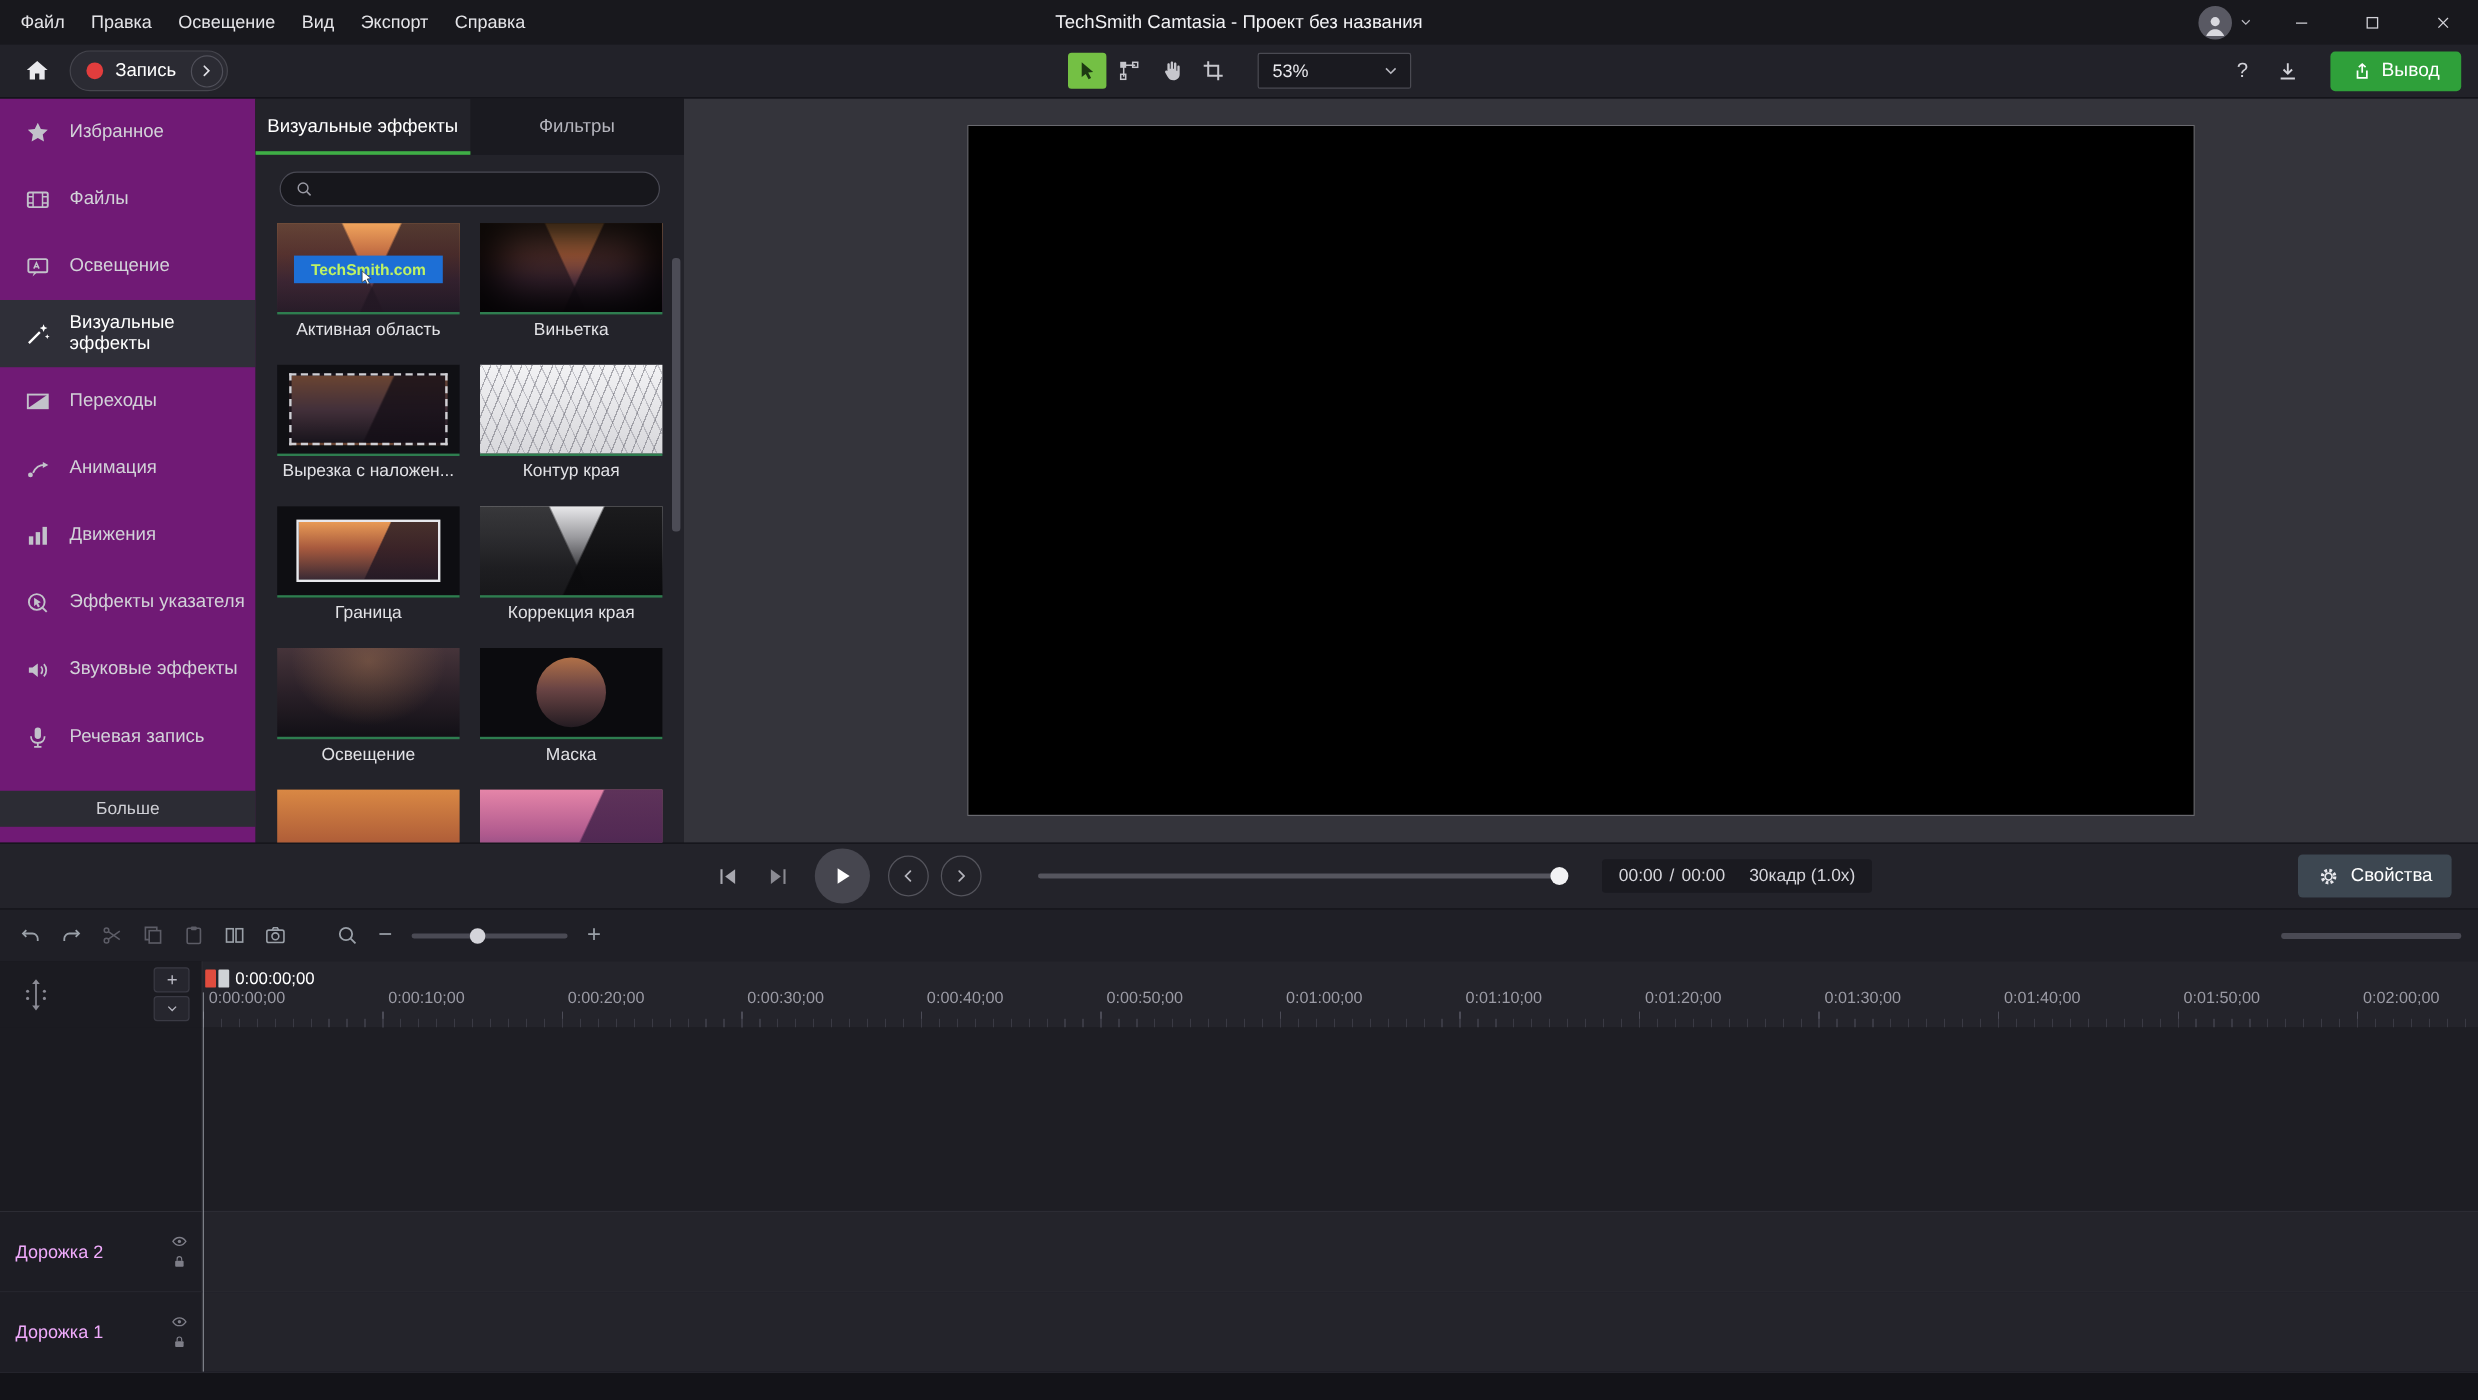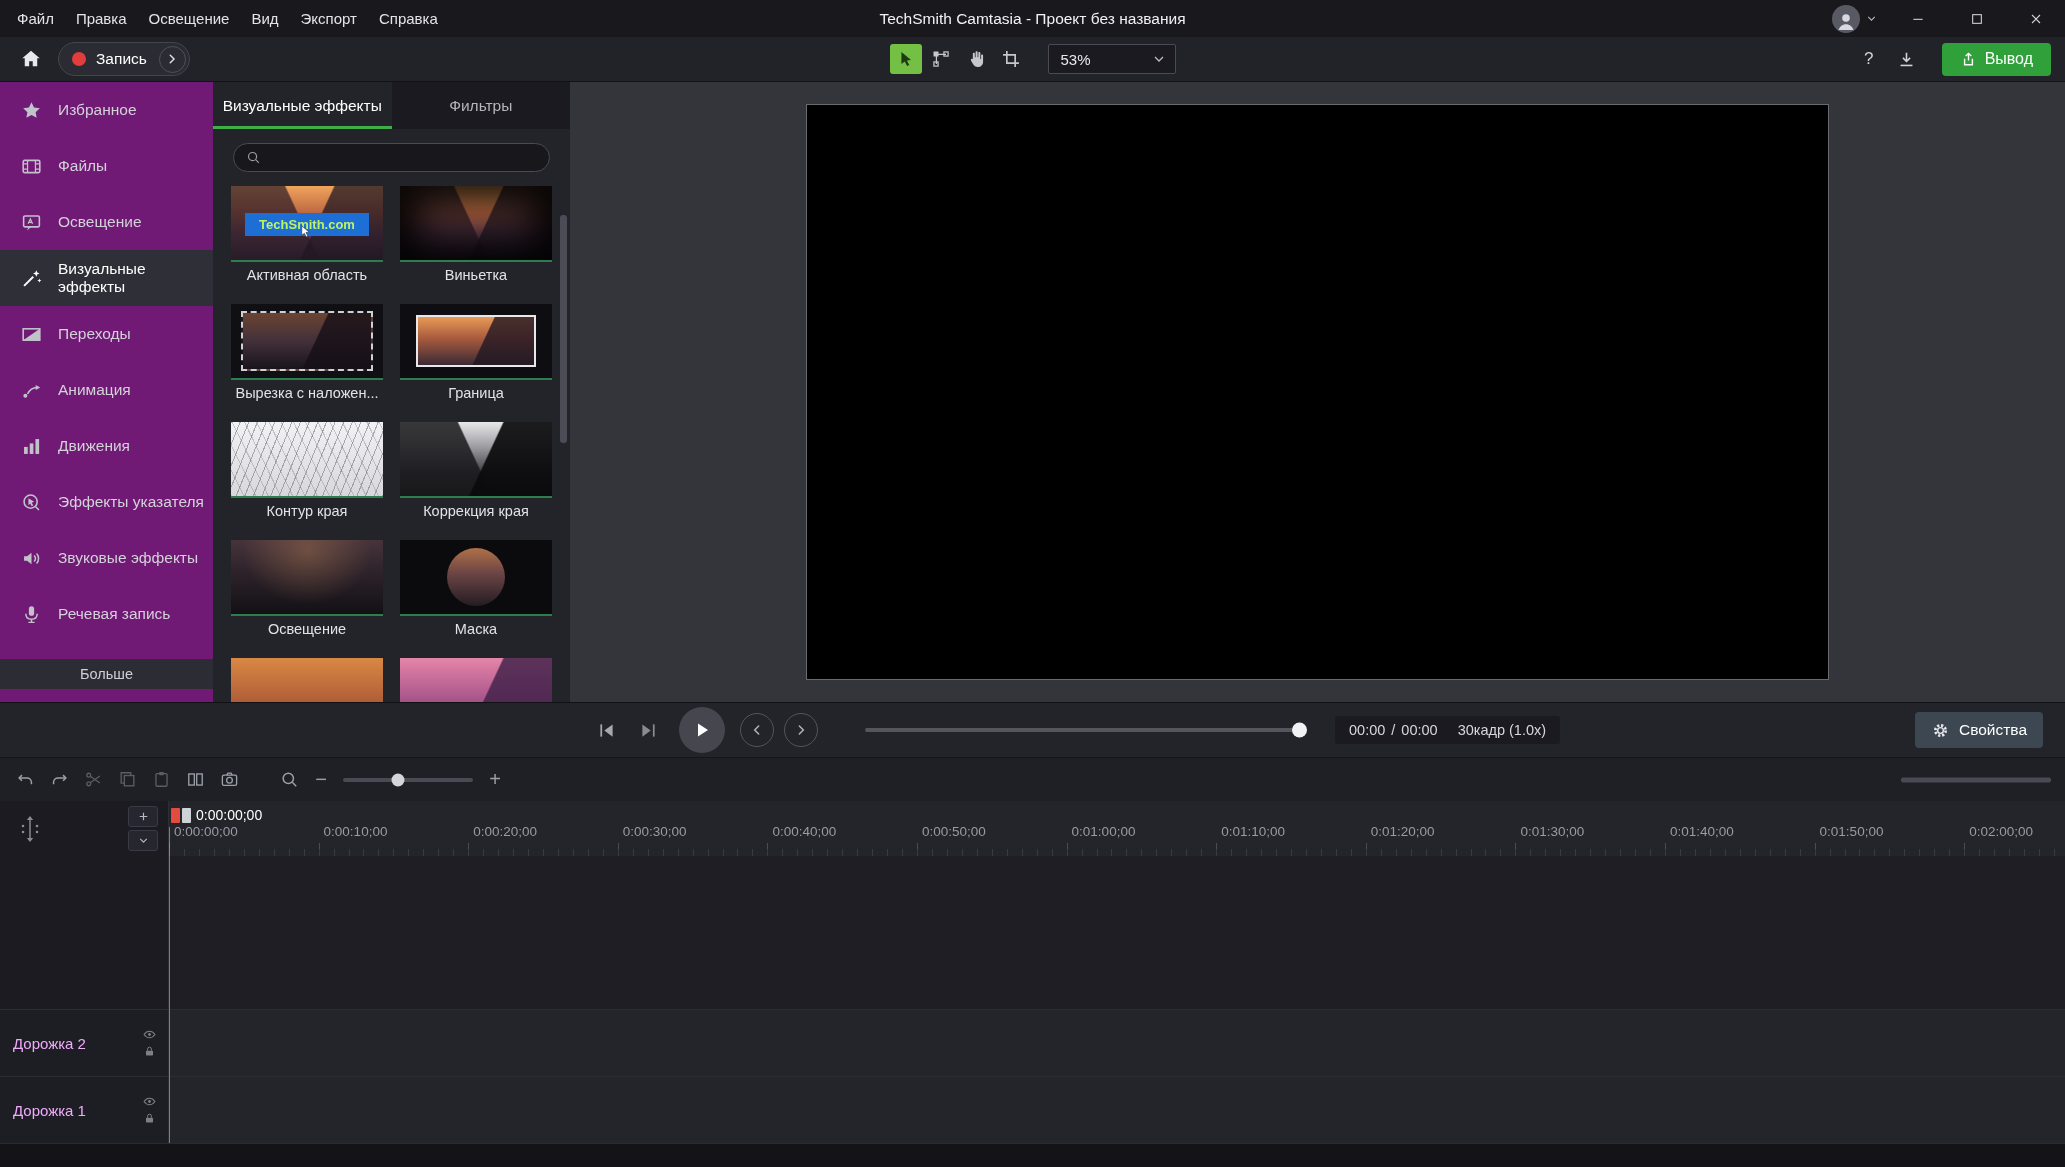--- a/index.html
+++ b/index.html
@@ -391,28 +391,28 @@
           <div class="fx-thumb v-vignette"></div>
           <div class="fx-label">Виньетка</div>
         </div>
         <div class="fx-cell">
           <div class="fx-thumb v-cutout">
             <div class="cut-inner"></div>
           </div>
           <div class="fx-label">Вырезка с наложен...</div>
         </div>
         <div class="fx-cell">
+          <div class="fx-thumb v-edge-outline"></div>
+          <div class="fx-label">Контур края</div>
+        </div>
+        <div class="fx-cell">
           <div class="fx-thumb v-border">
             <div class="bord-inner"></div>
           </div>
           <div class="fx-label">Граница</div>
-        </div>
-        <div class="fx-cell">
-          <div class="fx-thumb v-edge-outline"></div>
-          <div class="fx-label">Контур края</div>
         </div>
         <div class="fx-cell">
           <div class="fx-thumb v-color-correction"></div>
           <div class="fx-label">Коррекция края</div>
         </div>
         <div class="fx-cell">
           <div class="fx-thumb v-lighting"></div>
           <div class="fx-label">Освещение</div>
         </div>
         <div class="fx-cell">

